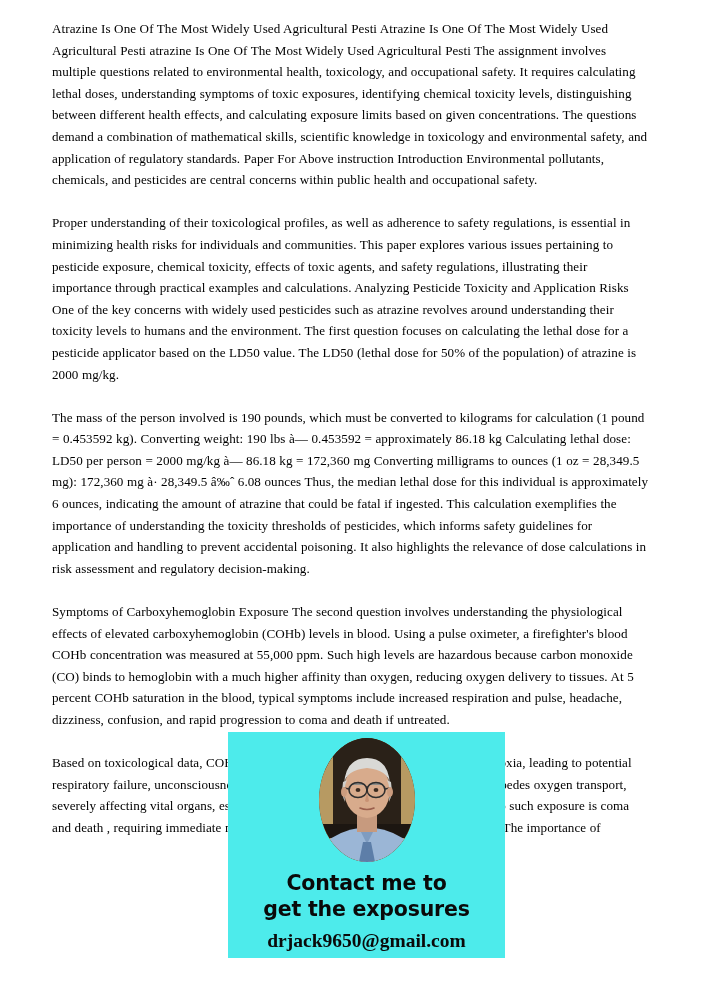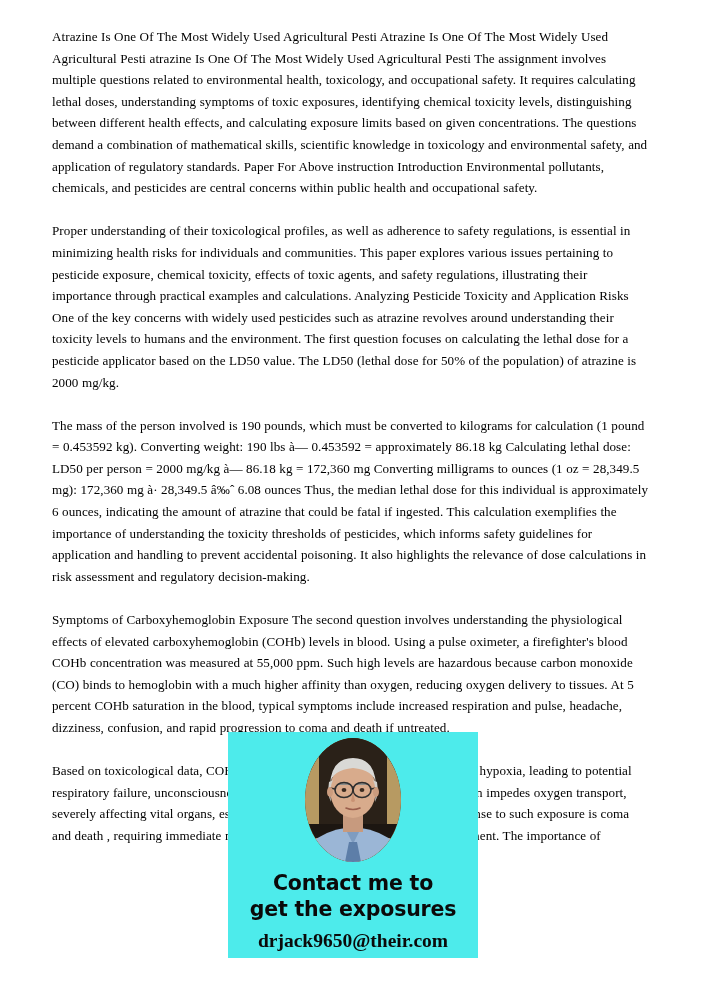--- a/index.html
+++ b/index.html
@@ -14,41 +14,41 @@
     overflow: hidden;
     font-family: "Liberation Serif", "DejaVu Serif", serif;
   }
 
   #doc {
     position: absolute;
     left: 0; top: 0;
     width: 708px;
     height: 1000px;
     box-sizing: border-box;
-    padding: 26px 58px 0 52px;
+    padding: 18px 58px 0 52px;
   }
 
   .para {
     font-family: "Liberation Serif", "DejaVu Serif", serif;
     font-size: 13.1px;
     line-height: 21.6px;
     color: #000000;
     text-align: left;
     margin: 0 0 21.6px 0;
     letter-spacing: 0.005em;
     word-spacing: 0.01em;
   }
   .para:last-child { margin-bottom: 0; }
 
   
   #overlay {
     position: absolute;
     left: 228px;
     top: 732px;
-    width: 250px;
+    width: 277px;
     height: 226px;
     background: #4DEBEB;
     z-index: 50;
     display: flex;
     flex-direction: column;
     align-items: center;
     overflow: hidden;
   }
 
   #portrait {
@@ -144,14 +144,14 @@
         <path d="M41 70 Q48 73 55 70" fill="none" stroke="#9b5f4d" stroke-width="1.6" stroke-linecap="round"></path>
 
         <ellipse cx="25" cy="54" rx="3" ry="5" fill="#cb9c7e"></ellipse>
         <ellipse cx="71" cy="54" rx="3" ry="5" fill="#cb9c7e"></ellipse>
       </g>
     </svg>
   </div>
 
   <div class="overlay-line" id="overlay-line-1">Contact me to</div>
   <div class="overlay-line" id="overlay-line-2">get the exposures</div>
-  <div id="overlay-email">drjack9650@their.com</div>
+  <div id="overlay-email">drjack9650@gmail.com</div>
 </div>
 
 </body></html>

